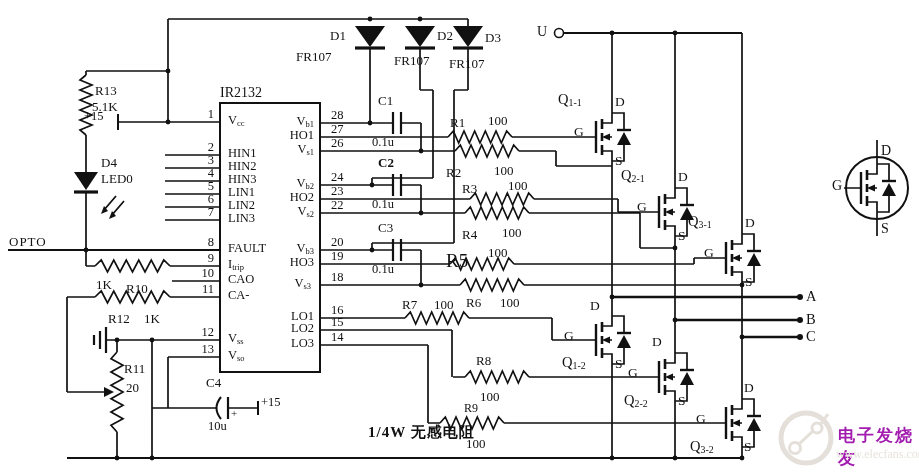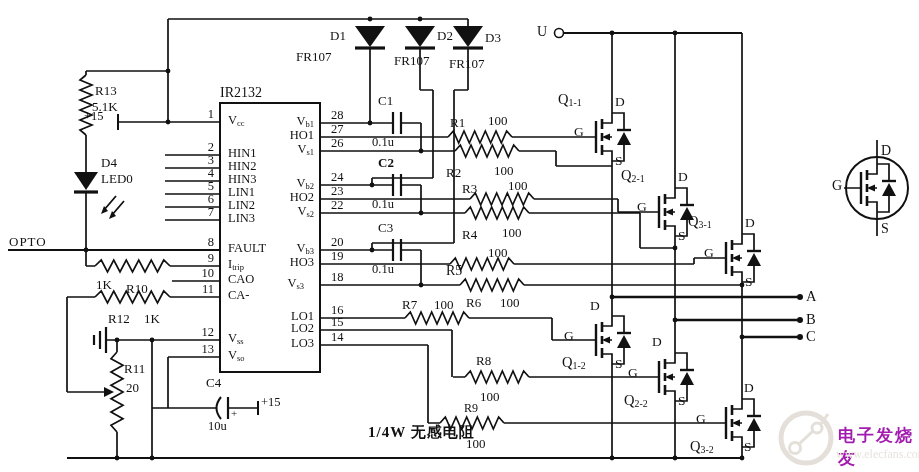--- a/index.html
+++ b/index.html
@@ -183,36 +183,36 @@
     <div class="lbl" style="left: 270px; top: 177px; font-size: 12.5px; width: 44px; text-align: right;"><span>V</span><sub>b2</sub></div>
     <div class="lbl" style="left: 331px; top: 185px; font-size: 12.5px;">23</div>
     <div class="lbl" style="left: 270px; top: 191px; font-size: 12.5px; width: 44px; text-align: right;"><span>HO2</span></div>
     <div class="lbl" style="left: 331px; top: 199px; font-size: 12.5px;">22</div>
     <div class="lbl" style="left: 270px; top: 205px; font-size: 12.5px; width: 44px; text-align: right;"><span>V</span><sub>s2</sub></div>
     <div class="lbl" style="left: 331px; top: 236px; font-size: 12.5px;">20</div>
     <div class="lbl" style="left: 270px; top: 242px; font-size: 12.5px; width: 44px; text-align: right;"><span>V</span><sub>b3</sub></div>
     <div class="lbl" style="left: 331px; top: 250px; font-size: 12.5px;">19</div>
     <div class="lbl" style="left: 270px; top: 256px; font-size: 12.5px; width: 44px; text-align: right;"><span>HO3</span></div>
     <div class="lbl" style="left: 331px; top: 271px; font-size: 12.5px;">18</div>
-    <div class="lbl" style="left: 260px; top: 277px; font-size: 12.5px; width: 44px; text-align: right;"><span>V</span><sub>s3</sub></div>
+    <div class="lbl" style="left: 267px; top: 277px; font-size: 12.5px; width: 44px; text-align: right;"><span>V</span><sub>s3</sub></div>
     <div class="lbl" style="left: 331px; top: 304px; font-size: 12.5px;">16</div>
     <div class="lbl" style="left: 270px; top: 310px; font-size: 12.5px; width: 44px; text-align: right;"><span>LO1</span></div>
     <div class="lbl" style="left: 331px; top: 316px; font-size: 12.5px;">15</div>
     <div class="lbl" style="left: 270px; top: 322px; font-size: 12.5px; width: 44px; text-align: right;"><span>LO2</span></div>
     <div class="lbl" style="left: 331px; top: 331px; font-size: 12.5px;">14</div>
     <div class="lbl" style="left: 270px; top: 337px; font-size: 12.5px; width: 44px; text-align: right;"><span>LO3</span></div>
     <div class="lbl" style="left: 450px; top: 116px; font-size: 13px;">R1</div>
     <div class="lbl" style="left: 488px; top: 114px; font-size: 13px;">100</div>
     <div class="lbl" style="left: 446px; top: 166px; font-size: 13px;">R2</div>
     <div class="lbl" style="left: 494px; top: 164px; font-size: 13px;">100</div>
     <div class="lbl" style="left: 462px; top: 182px; font-size: 13px;">R3</div>
     <div class="lbl" style="left: 508px; top: 179px; font-size: 13px;">100</div>
     <div class="lbl" style="left: 462px; top: 228px; font-size: 13px;">R4</div>
     <div class="lbl" style="left: 502px; top: 226px; font-size: 13px;">100</div>
-    <div class="lbl" style="left: 446px; top: 264px; font-size: 14px;">R5</div>
+    <div class="lbl" style="left: 446px; top: 251px; font-size: 19px;">R5</div>
     <div class="lbl" style="left: 488px; top: 246px; font-size: 13px;">100</div>
     <div class="lbl" style="left: 466px; top: 296px; font-size: 13px;">R6</div>
     <div class="lbl" style="left: 500px; top: 296px; font-size: 13px;">100</div>
     <div class="lbl" style="left: 402px; top: 298px; font-size: 13px;">R7</div>
     <div class="lbl" style="left: 434px; top: 298px; font-size: 13px;">100</div>
     <div class="lbl" style="left: 476px; top: 354px; font-size: 13px;">R8</div>
     <div class="lbl" style="left: 480px; top: 390px; font-size: 13px;">100</div>
     <div class="lbl" style="left: 464px; top: 402px; font-size: 12px;">R9</div>
     <div class="lbl" style="left: 466px; top: 437px; font-size: 13px;">100</div>
     <div class="lbl" style="left: 126px; top: 282px; font-size: 13px;">R10</div>

